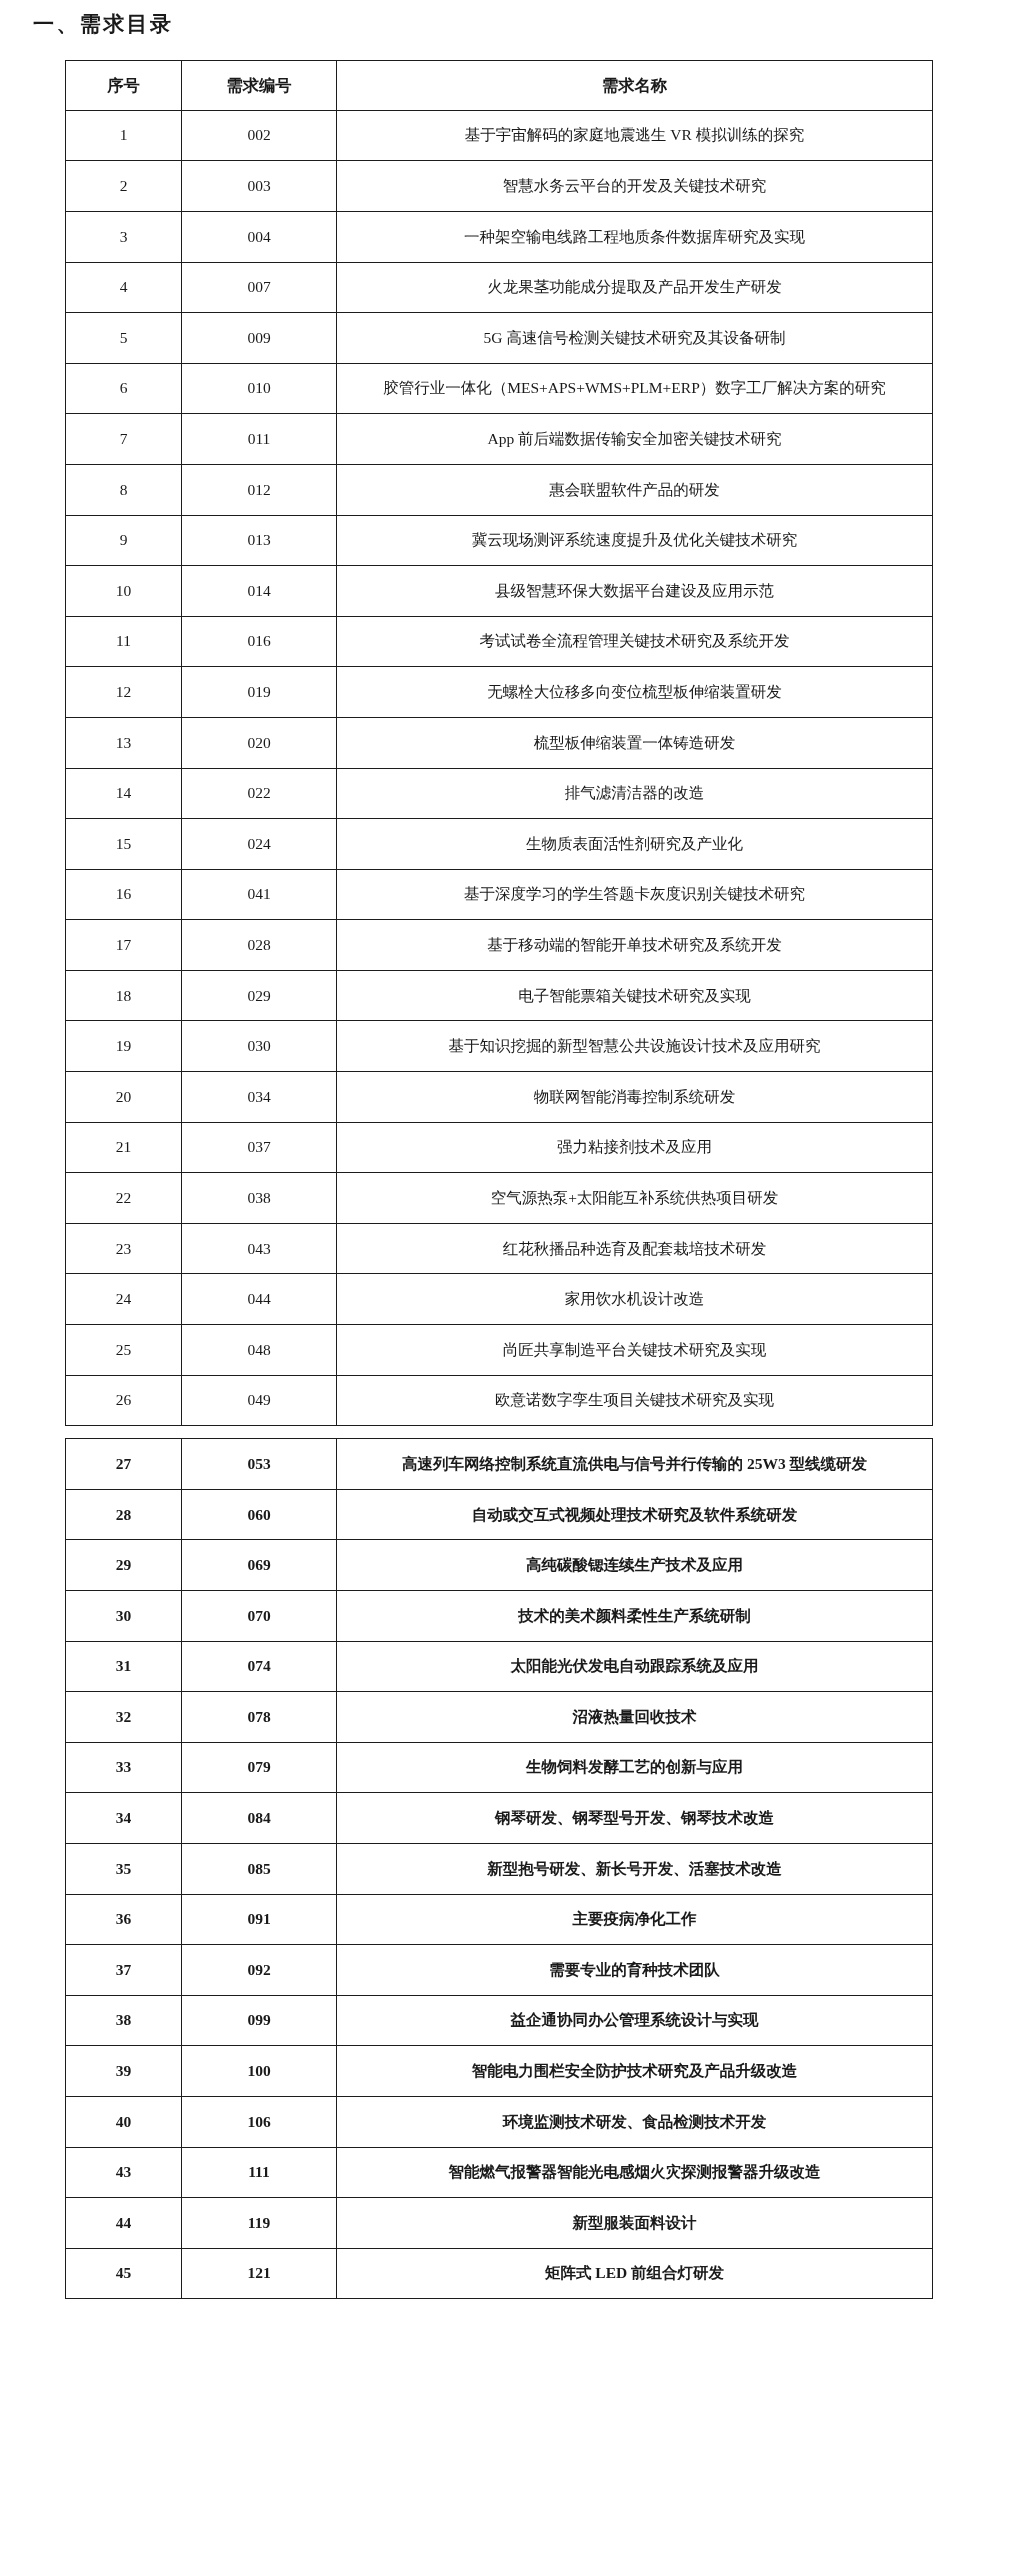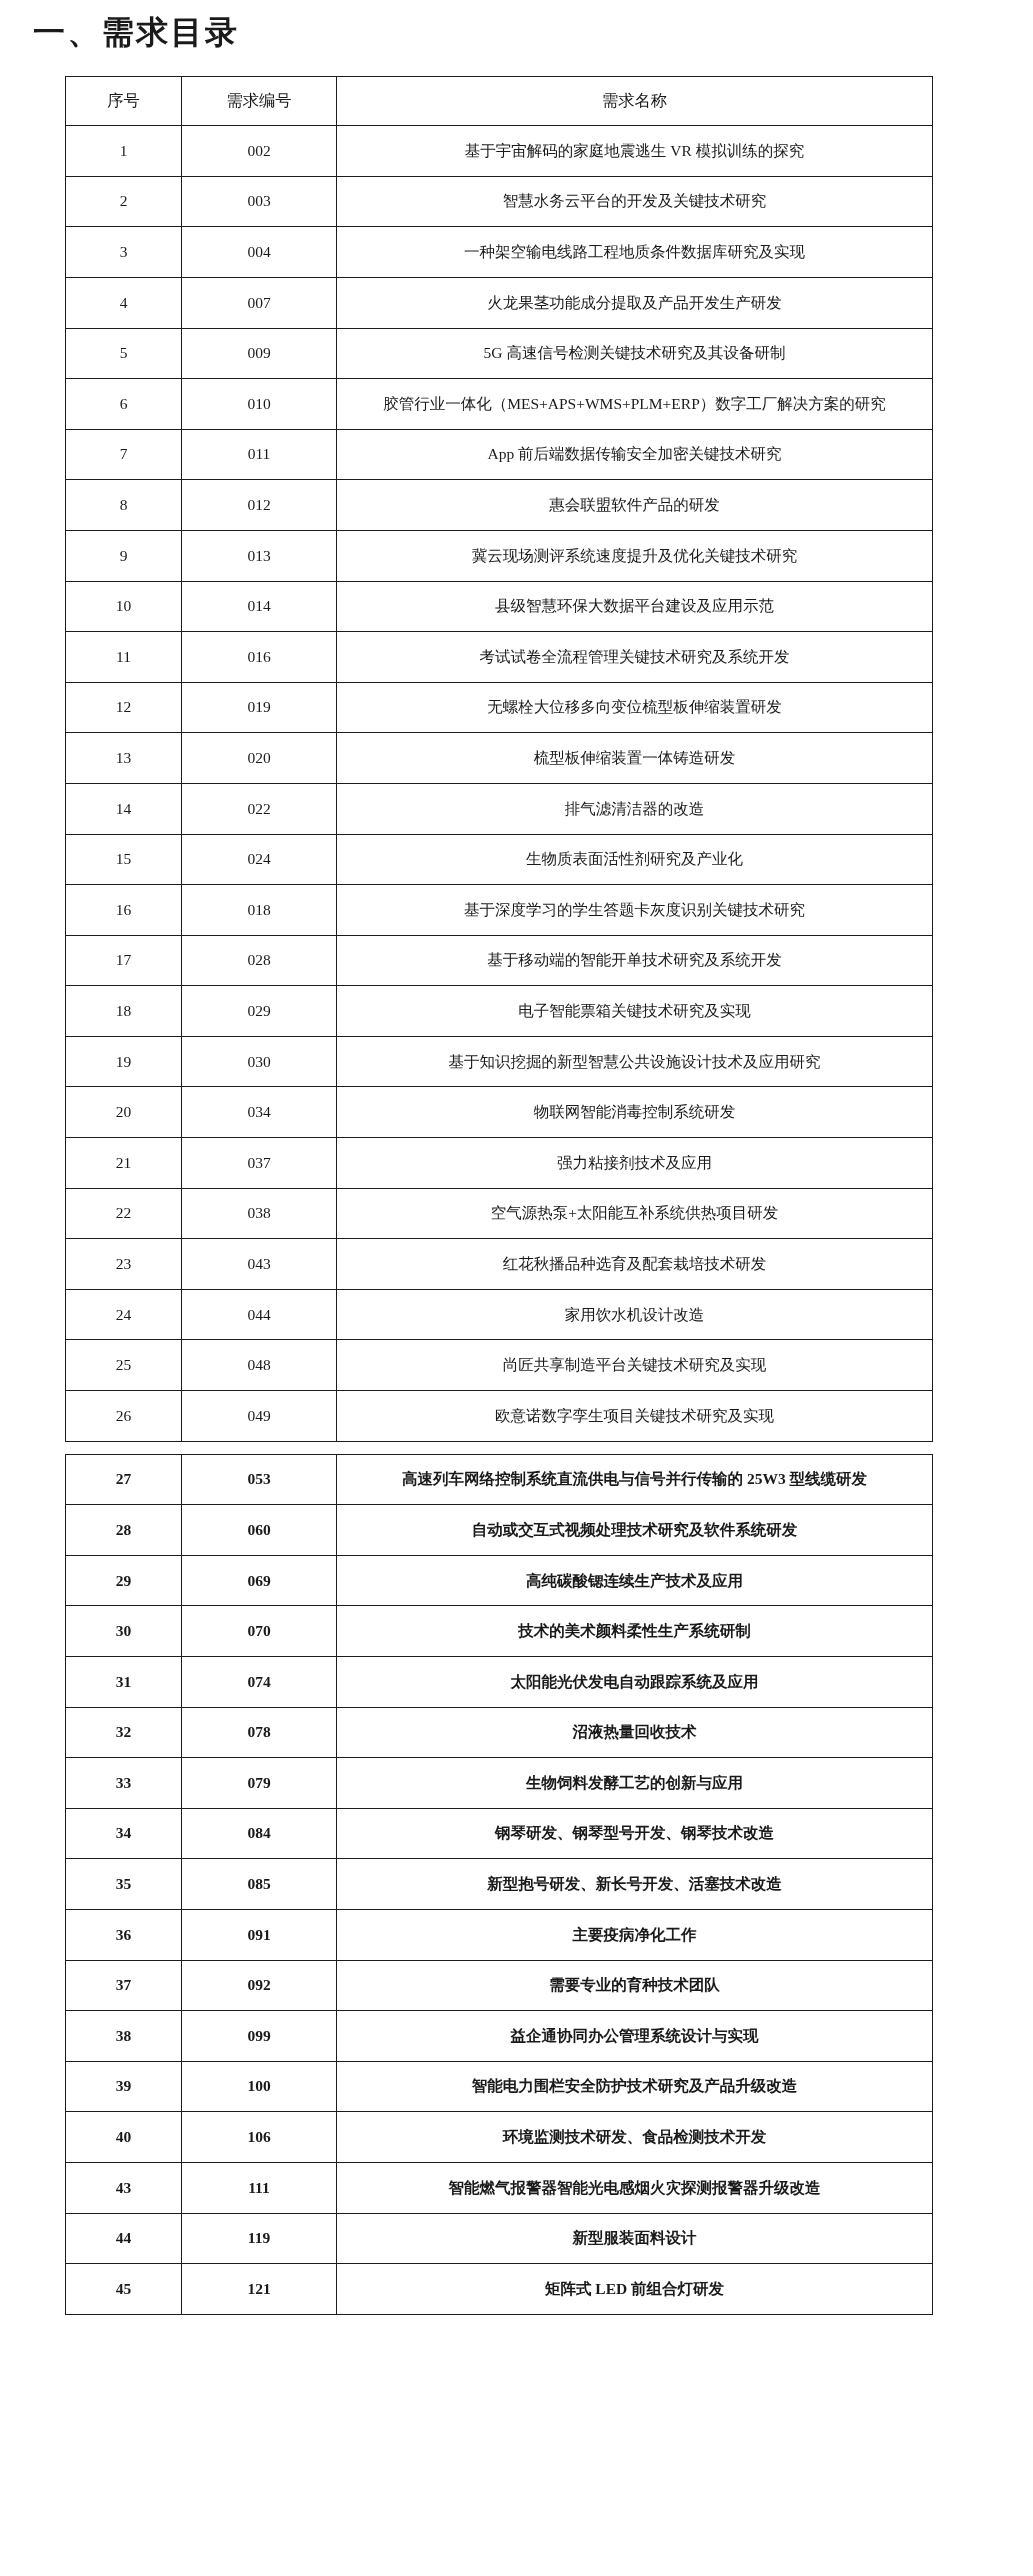--- a/index.html
+++ b/index.html
@@ -11,21 +11,21 @@
     width: 1034px;
     min-height: 2576px;
     font-family: "Liberation Serif", "DejaVu Serif", serif;
     color: #1a1a1a;
   }
   .doc {
     padding-top: 9.8px;
   }
   .doc-title {
     margin: 0 0 0 33px;
-    font-size: 32px;
+    font-size: 21px;
     font-weight: bold;
     letter-spacing: 2.4px;
     line-height: 1.4;
     color: #1a1a1a;
   }
   .tbl-wrap {
     margin-left: 65px;
     width: 867px;
   }
   .tbl-wrap.first {
@@ -47,21 +47,21 @@
   table.req-table td {
     border: 1.6px solid #1c1c1c;
     text-align: center;
     vertical-align: middle;
     padding: 0.8px 6.5px;
     font-size: 15.5px;
     line-height: 1.95;
     overflow-wrap: break-word;
   }
   table.req-table th {
-    font-weight: normal;
+    font-weight: bold;
     font-size: 16.3px;
     height: 47px;
   }
   table.req-table td {
     height: 48px;
   }
 </style>
 </head>
 <body>
 
@@ -154,21 +154,21 @@
             <td>022</td>
             <td>排气滤清洁器的改造</td>
           </tr>
           <tr>
             <td>15</td>
             <td>024</td>
             <td>生物质表面活性剂研究及产业化</td>
           </tr>
           <tr>
             <td>16</td>
-            <td>018</td>
+            <td>041</td>
             <td>基于深度学习的学生答题卡灰度识别关键技术研究</td>
           </tr>
           <tr>
             <td>17</td>
             <td>028</td>
             <td>基于移动端的智能开单技术研究及系统开发</td>
           </tr>
           <tr>
             <td>18</td>
             <td>029</td>

